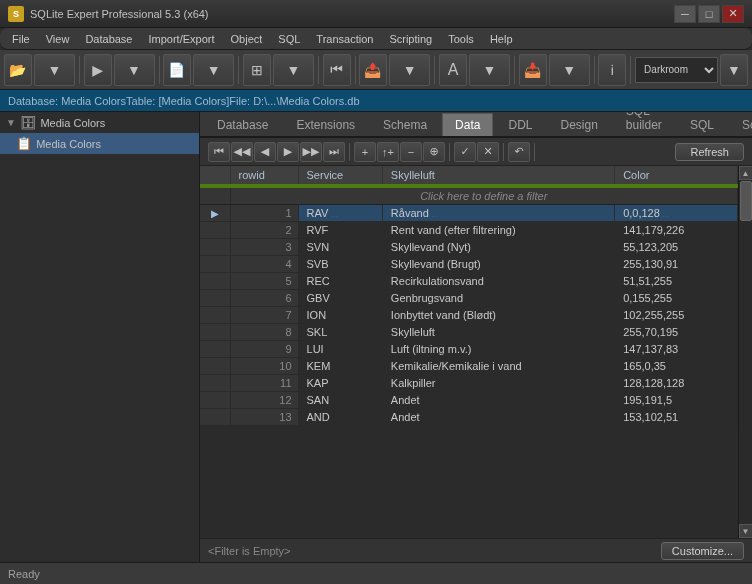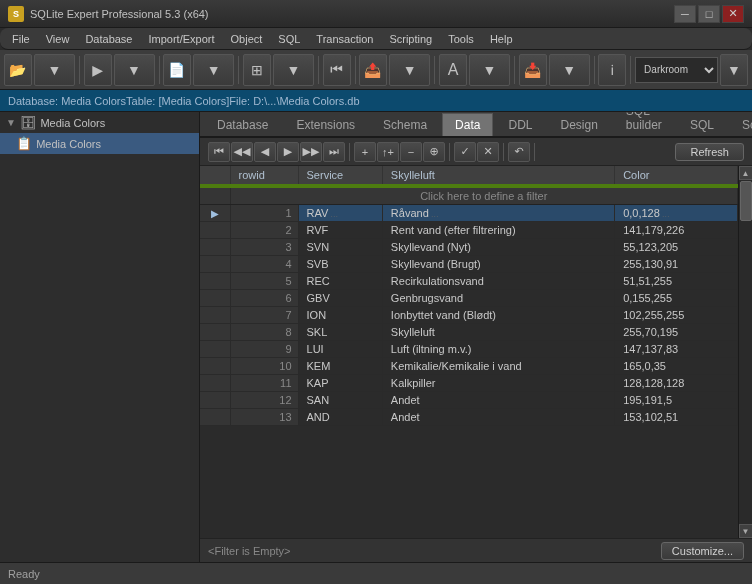--- a/index.html
+++ b/index.html
@@ -235,20 +235,21 @@
     }
     thead th:first-child {
       width: 30px;
       text-align: center;
     }
     .filter-row td {
       background: #363636;
       color: #888;
       padding: 2px 8px;
       border-bottom: 1px solid #222;
+      font-style: italic;
       font-size: 11px;
       text-align: center;
     }
     tbody tr {
       border-bottom: 1px solid #2a2a2a;
     }
     tbody tr.current { background: #2a4a6a; }
     tbody td {
       padding: 2px 8px;
       border-right: 1px solid #2a2a2a;

